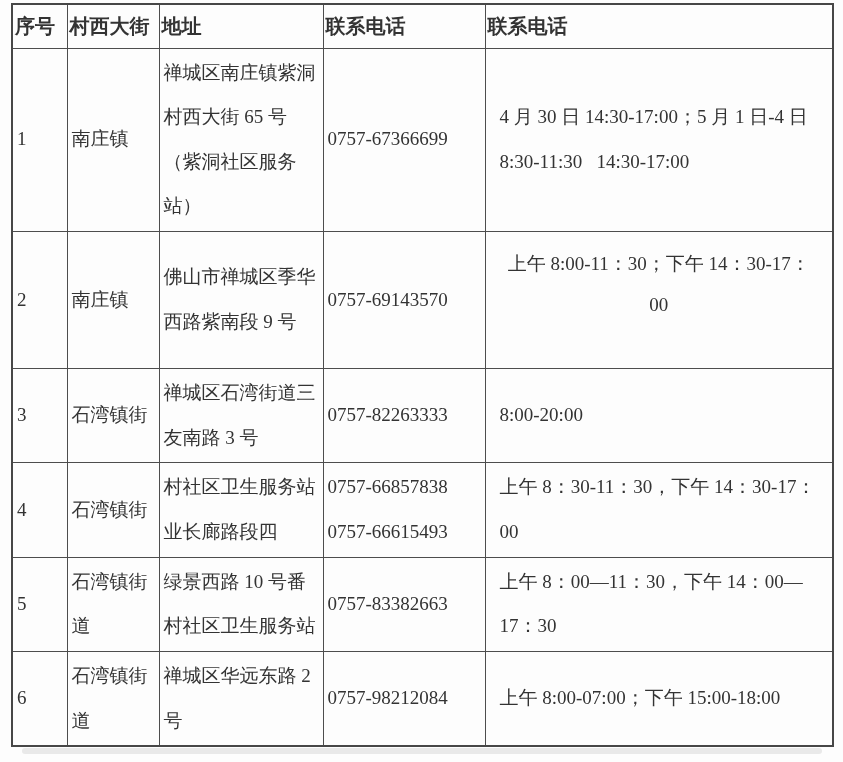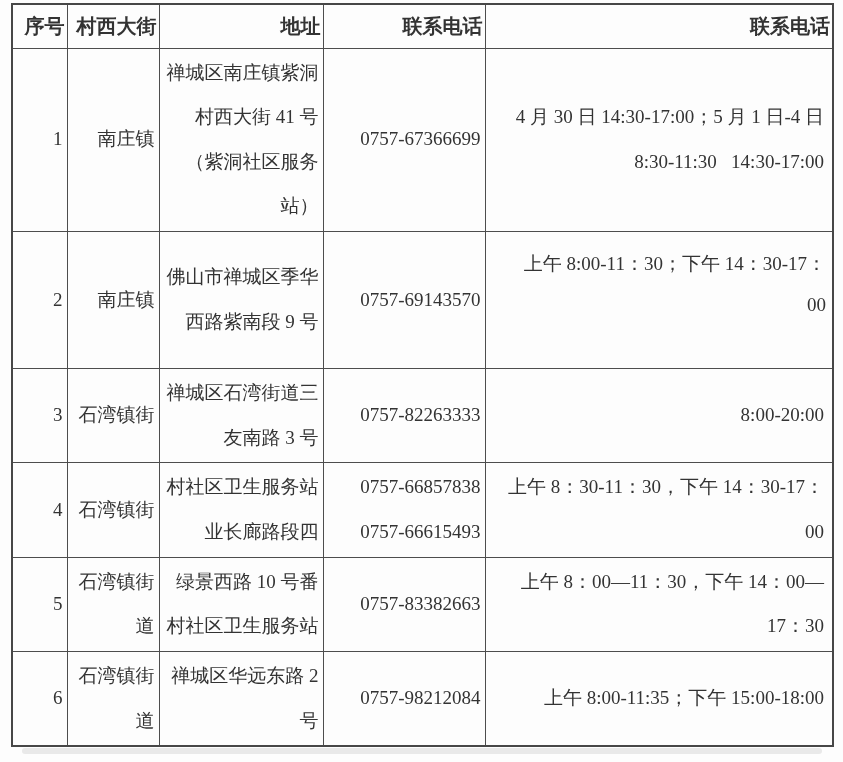--- a/index.html
+++ b/index.html
@@ -24,21 +24,21 @@
     left: 11px;
     top: 3px;
     width: 821px;
     border-collapse: collapse;
     table-layout: fixed;
     border: 2px solid #474747;
     background: #fdfdfd;
   }
   .info-table th, .info-table td {
     border: 1px solid #4d4d4d;
-    text-align: right;
+    text-align: left;
     vertical-align: middle;
     white-space: pre-wrap;
     word-break: break-all;
     overflow: hidden;
     padding: 2px 4px;
     font-size: 19px;
     line-height: 2.35;
   }
   .info-table th {
     font-size: 20px;
@@ -48,24 +48,24 @@
   }
   
   tr.r-head { height: 44px; }
   tr.r1 { height: 182px; }
   tr.r2 { height: 137px; }
   tr.r3 { height: 94px; }
   tr.r4 { height: 93px; }
   tr.r5 { height: 91px; }
   tr.r6 { height: 85px; }
 
-  td.c-time { padding: 2px 8px; }
+  td.c-time { padding: 2px 14px; }
   
   td.c-time.top-left {
-    text-align: right;
+    text-align: center;
     vertical-align: top;
     padding: 12px 6px 2px 6px;
     line-height: 2.15;
   }
   .shadow-bar {
     position: absolute;
     left: 22px;
     top: 748px;
     width: 800px;
     height: 6px;
@@ -92,21 +92,21 @@
         <th>地址</th>
         <th>联系电话</th>
         <th>联系电话</th>
       </tr>
     </thead>
     <tbody>
       <tr class="r1">
         <td class="c-no">1</td>
         <td class="c-town">南庄镇</td>
         <td class="c-addr">禅城区南庄镇紫洞
-村西大街 41 号
+村西大街 65 号
 （紫洞社区服务
 站）</td>
         <td class="c-phone">0757-67366699</td>
         <td class="c-time">4 月 30 日 14:30-17:00；5 月 1 日-4 日
 8:30-11:30   14:30-17:00</td>
       </tr>
       <tr class="r2">
         <td class="c-no">2</td>
         <td class="c-town">南庄镇</td>
         <td class="c-addr">佛山市禅城区季华
@@ -143,18 +143,18 @@
         <td class="c-time">上午 8：00—11：30，下午 14：00—
 17：30</td>
       </tr>
       <tr class="r6">
         <td class="c-no">6</td>
         <td class="c-town">石湾镇街
 道</td>
         <td class="c-addr">禅城区华远东路 2
 号</td>
         <td class="c-phone">0757-98212084</td>
-        <td class="c-time">上午 8:00-11:35；下午 15:00-18:00</td>
+        <td class="c-time">上午 8:00-07:00；下午 15:00-18:00</td>
       </tr>
     </tbody>
   </table>
   <div class="shadow-bar"></div>
 </div>
 
 </body></html>

